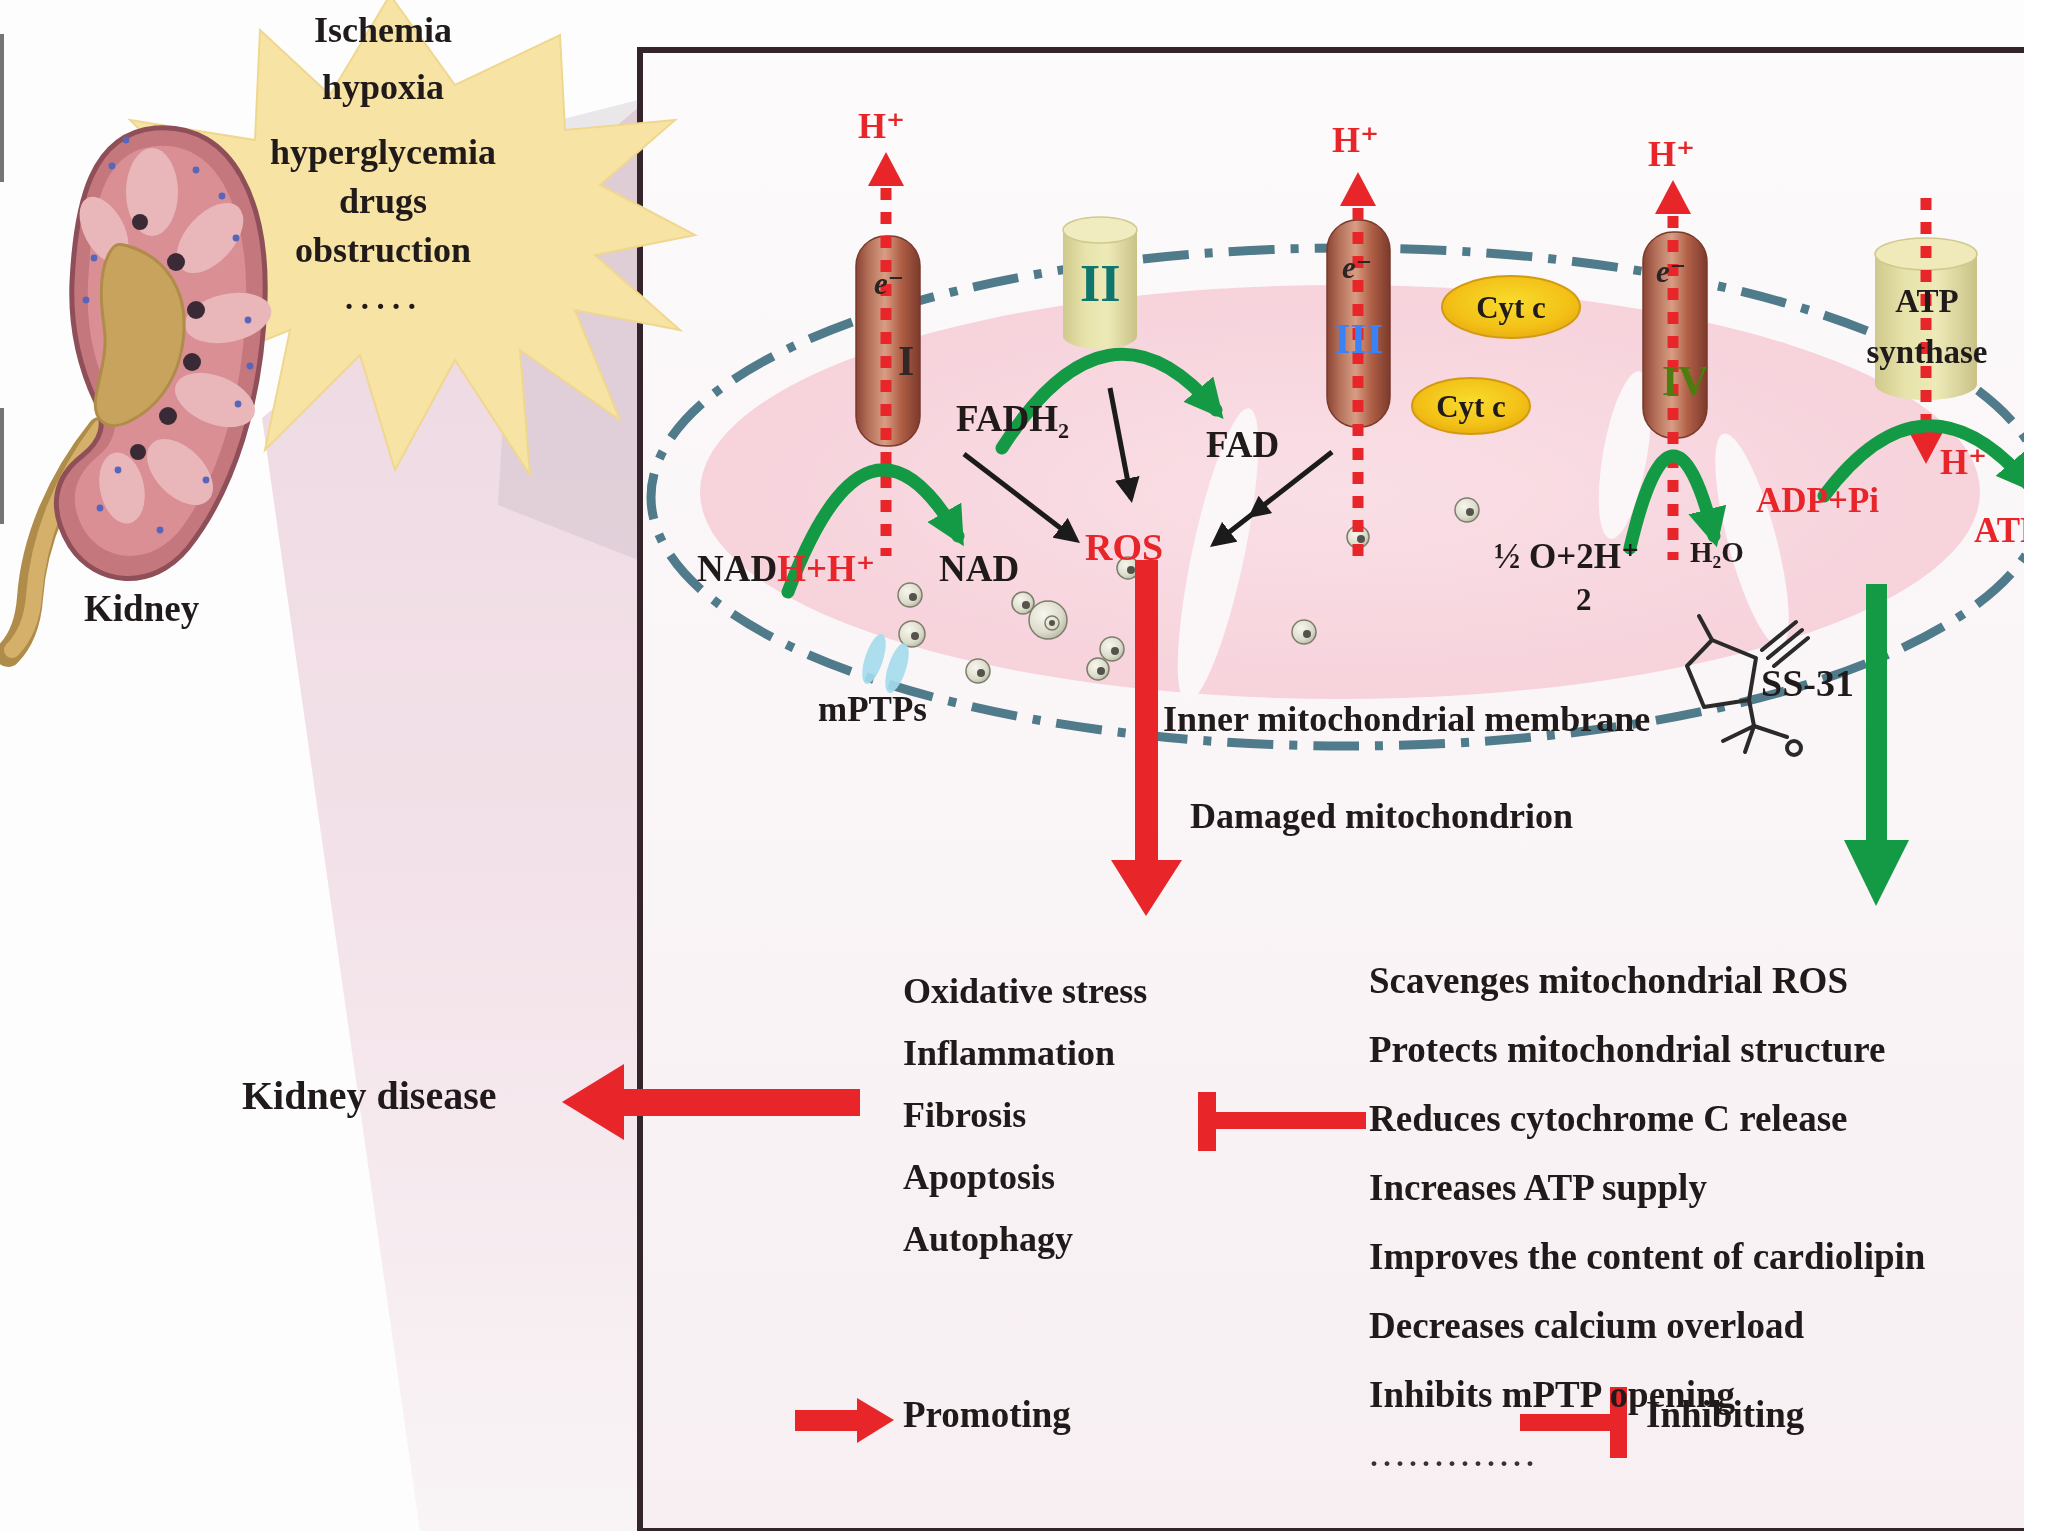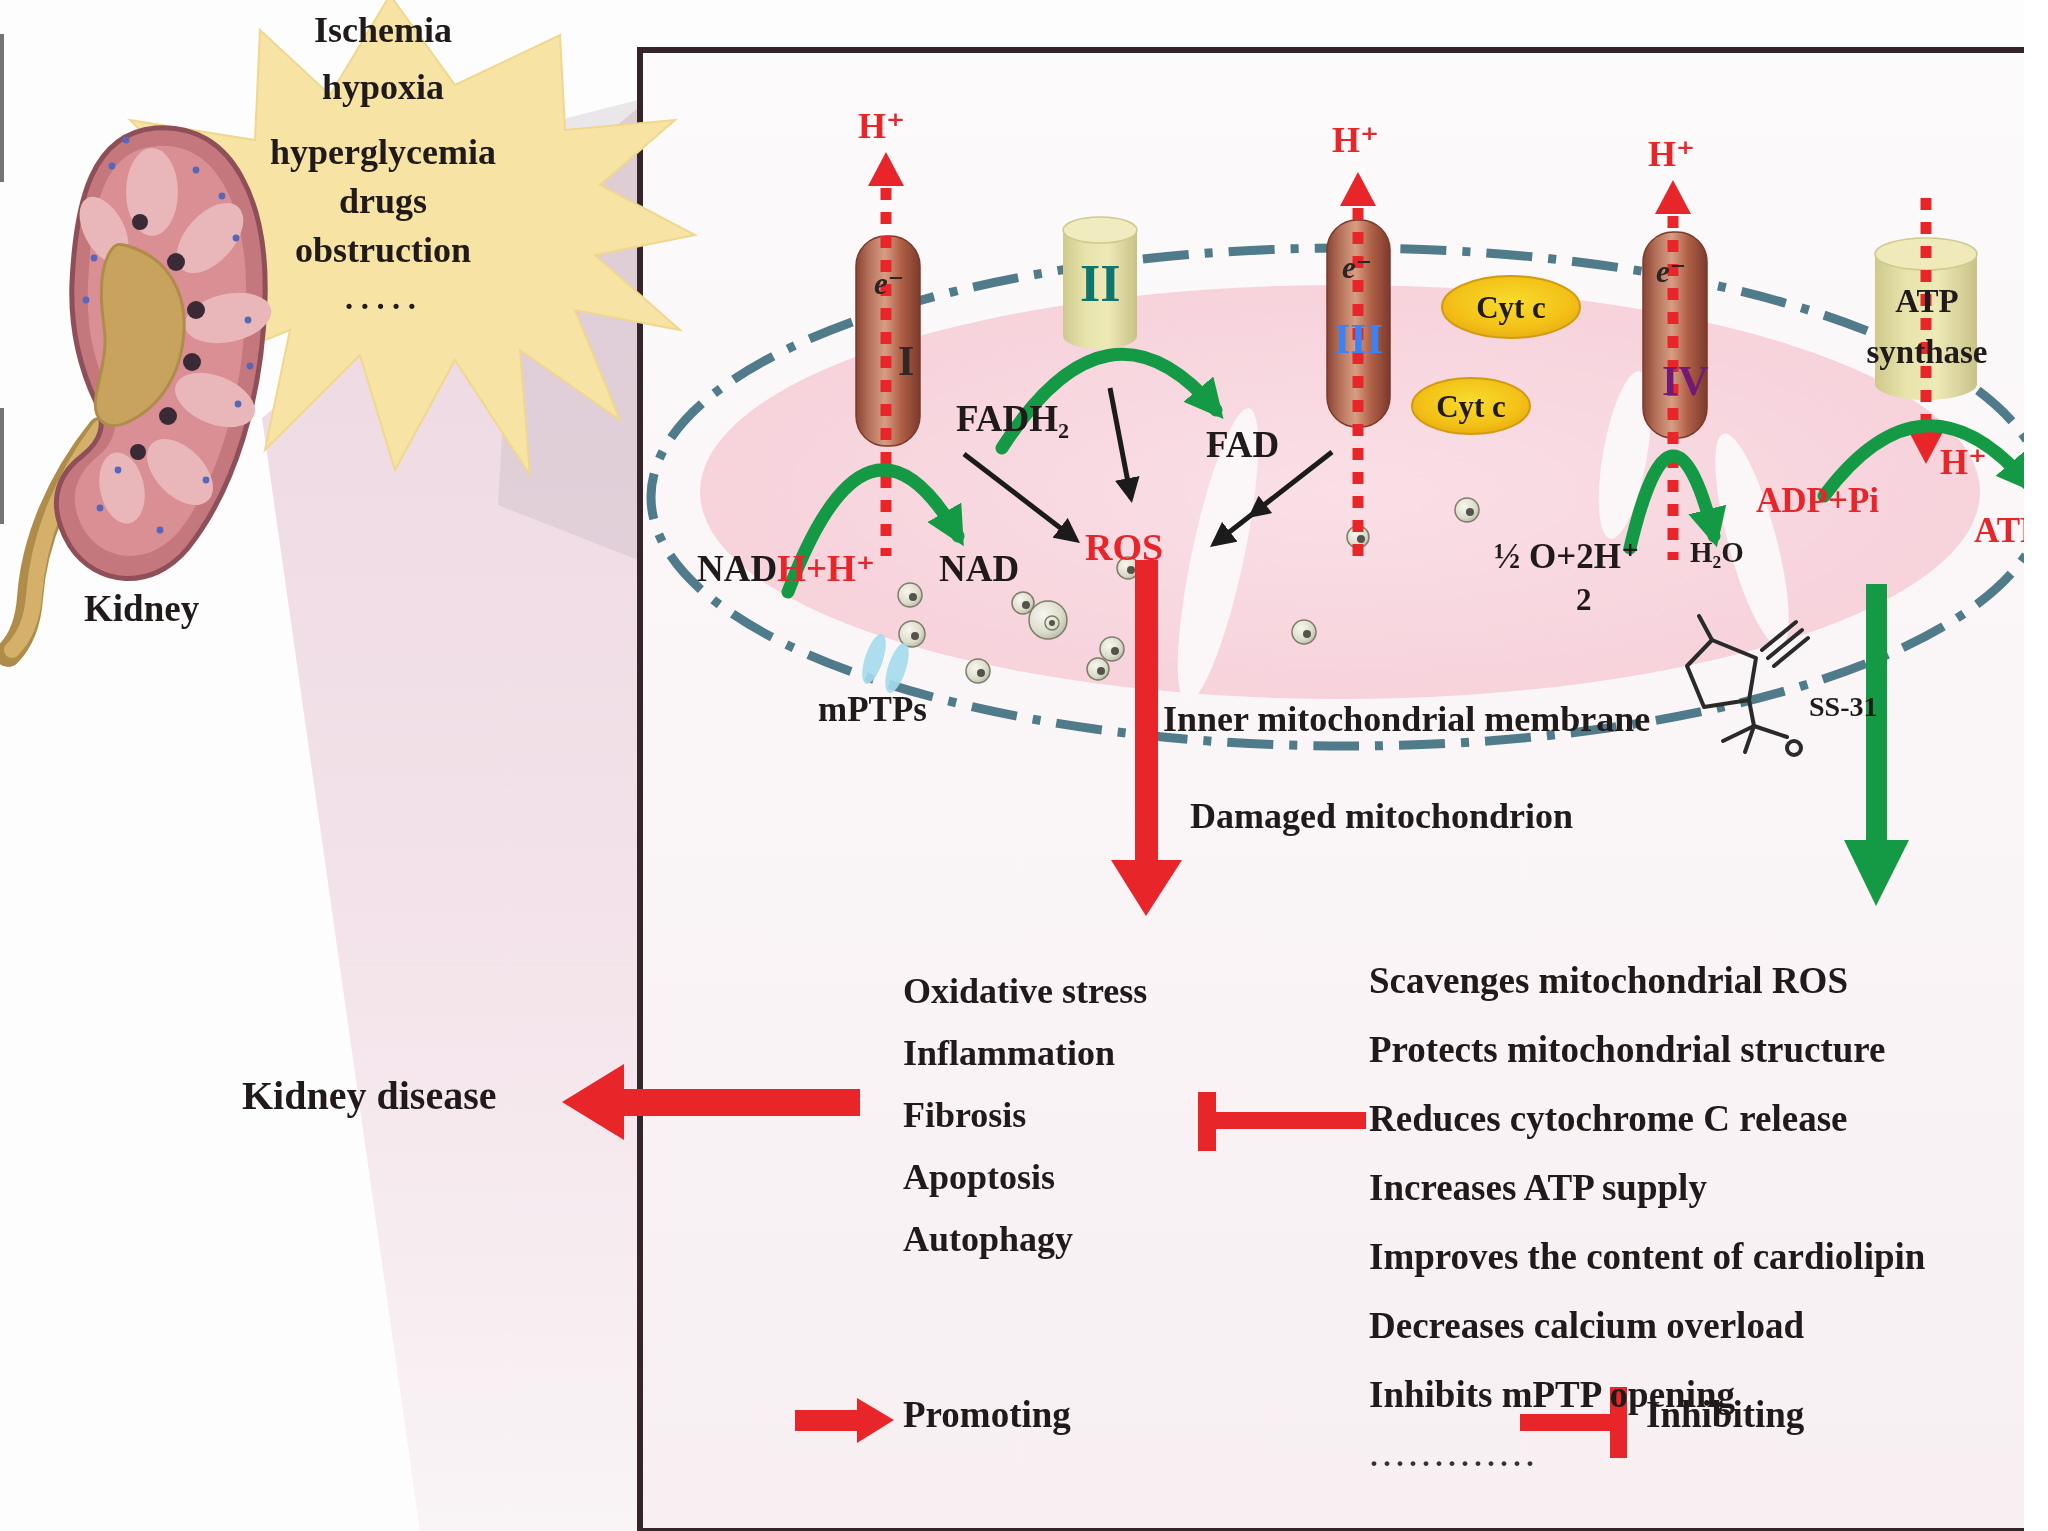--- a/index.html
+++ b/index.html
@@ -276,42 +276,42 @@
 <div class="t red" style="left:1648px;top:136px;font-size:36px;">H⁺</div>
 <div class="t red" style="left:1940px;top:444px;font-size:36px;">H⁺</div>
 
 <div class="t ital" style="left:874px;top:268px;font-size:31px;color:#2c2424;">e⁻</div>
 <div class="t ital" style="left:1342px;top:252px;font-size:31px;color:#2c2424;">e⁻</div>
 <div class="t ital" style="left:1656px;top:256px;font-size:31px;color:#2c2424;">e⁻</div>
 
 <div class="t" style="left:898px;top:340px;font-size:42px;color:#322626;">I</div>
 <div class="t" style="left:1080px;top:258px;font-size:52px;color:#0f766e;">II</div>
 <div class="t" style="left:1334px;top:318px;font-size:42px;color:#3b82f6;">III</div>
-<div class="t" style="left:1662px;top:360px;font-size:42px;color:#701a75;">IV</div>
+<div class="t" style="left:1662px;top:360px;font-size:42px;color:#4d7c0f;">IV</div>
 
 <div class="t ctr" style="left:1927px;top:301px;font-size:33px;">ATP</div>
 <div class="t ctr" style="left:1927px;top:352px;font-size:33px;">synthase</div>
 
 <div class="t ctr" style="left:1511px;top:307px;font-size:31px;">Cyt c</div>
 <div class="t ctr" style="left:1471px;top:406px;font-size:31px;">Cyt c</div>
 
 <div class="t" style="left:956px;top:400px;font-size:37px;">FADH₂</div>
 <div class="t" style="left:1206px;top:426px;font-size:37px;">FAD</div>
 <div class="t" style="left:697px;top:550px;font-size:37px;">
   <span>NAD</span><span class="red">H+H⁺</span>
 </div>
 <div class="t" style="left:939px;top:550px;font-size:37px;">NAD</div>
 <div class="t red" style="left:1085px;top:528px;font-size:38px;text-align:right;">ROS</div>
 <div class="t" style="left:818px;top:692px;font-size:35px;">mPTPs</div>
 <div class="t" style="left:1494px;top:539px;font-size:35px;">½ O+2H⁺</div>
 <div class="t" style="left:1576px;top:584px;font-size:31px;">2</div>
 <div class="t" style="left:1690px;top:538px;font-size:29px;">H₂O</div>
 <div class="t red" style="left:1756px;top:483px;font-size:35px;">ADP+Pi</div>
 <div class="t red" style="left:1974px;top:513px;font-size:35px;">ATP</div>
-<div class="t" style="left:1761px;top:693px;font-size:28px;margin-left:48px;">SS-31</div>
+<div class="t" style="left:1761px;top:664px;font-size:38px;">SS-31</div>
 
 <div class="t" style="left:1163px;top:701px;font-size:36px;">Inner mitochondrial membrane</div>
 <div class="t" style="left:1190px;top:798px;font-size:36px;">Damaged mitochondrion</div>
 
 <div class="list" style="left:1369px;top:946px;font-size:37px;line-height:69px;">
   <div>Scavenges mitochondrial ROS</div>
   <div>Protects mitochondrial structure</div>
   <div>Reduces cytochrome C release</div>
   <div>Increases ATP supply</div>
   <div>Improves the content of cardiolipin</div>

